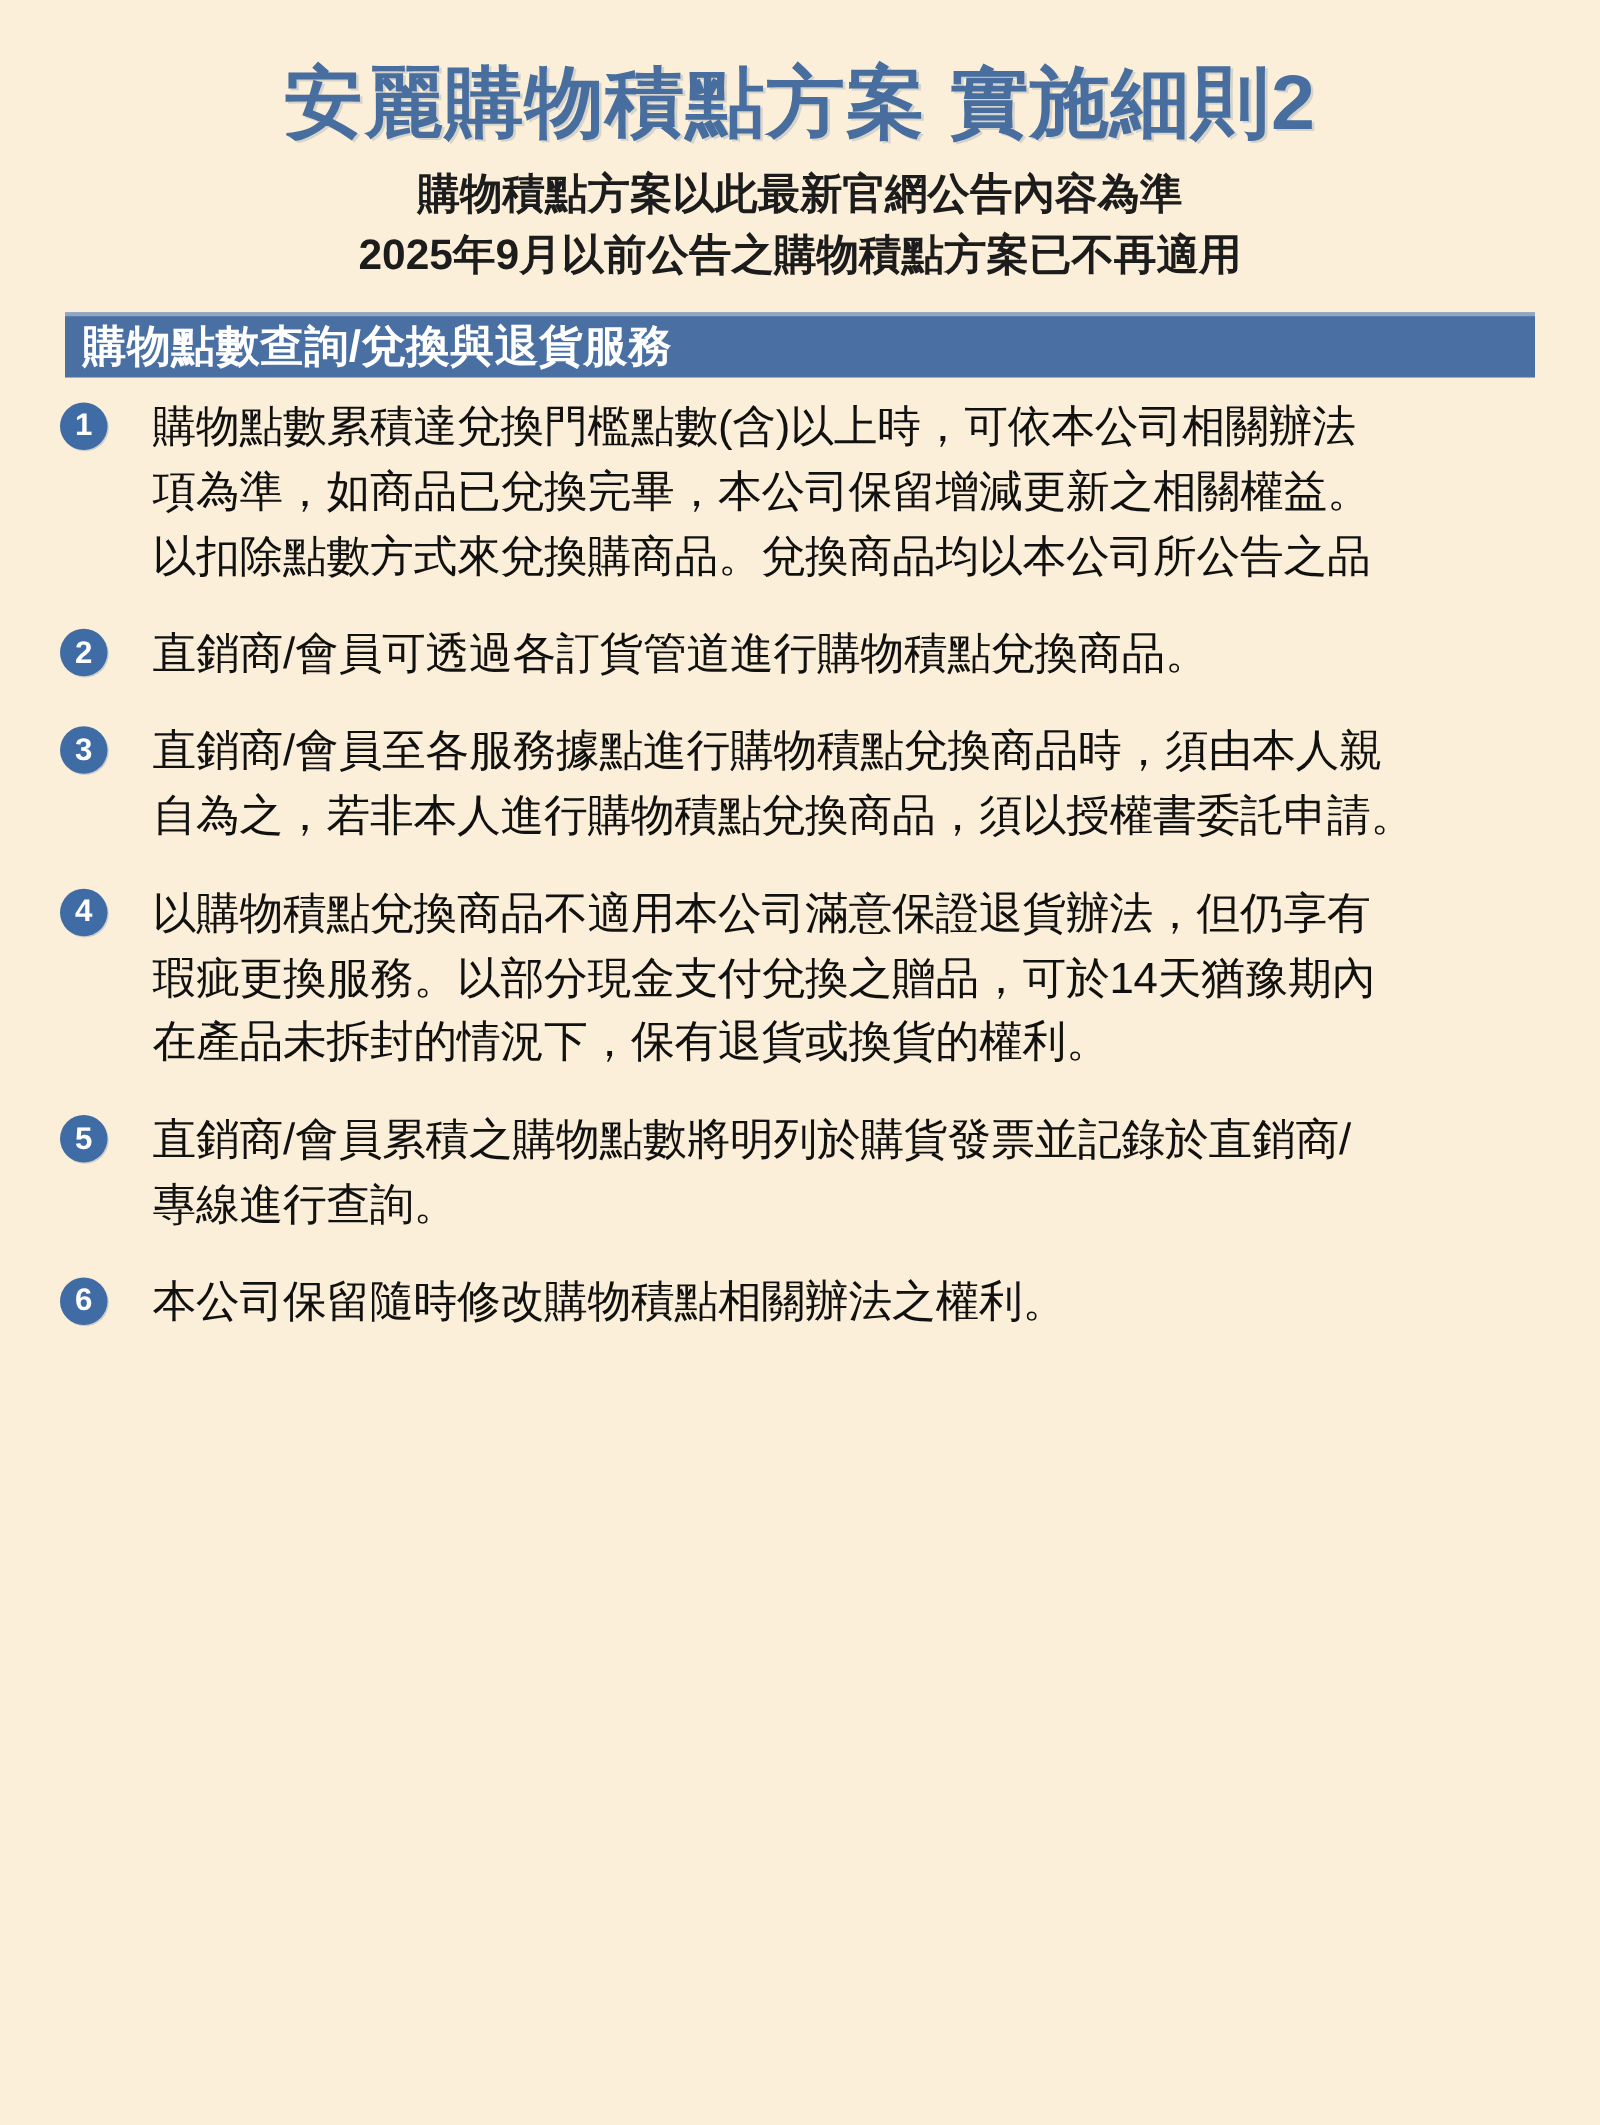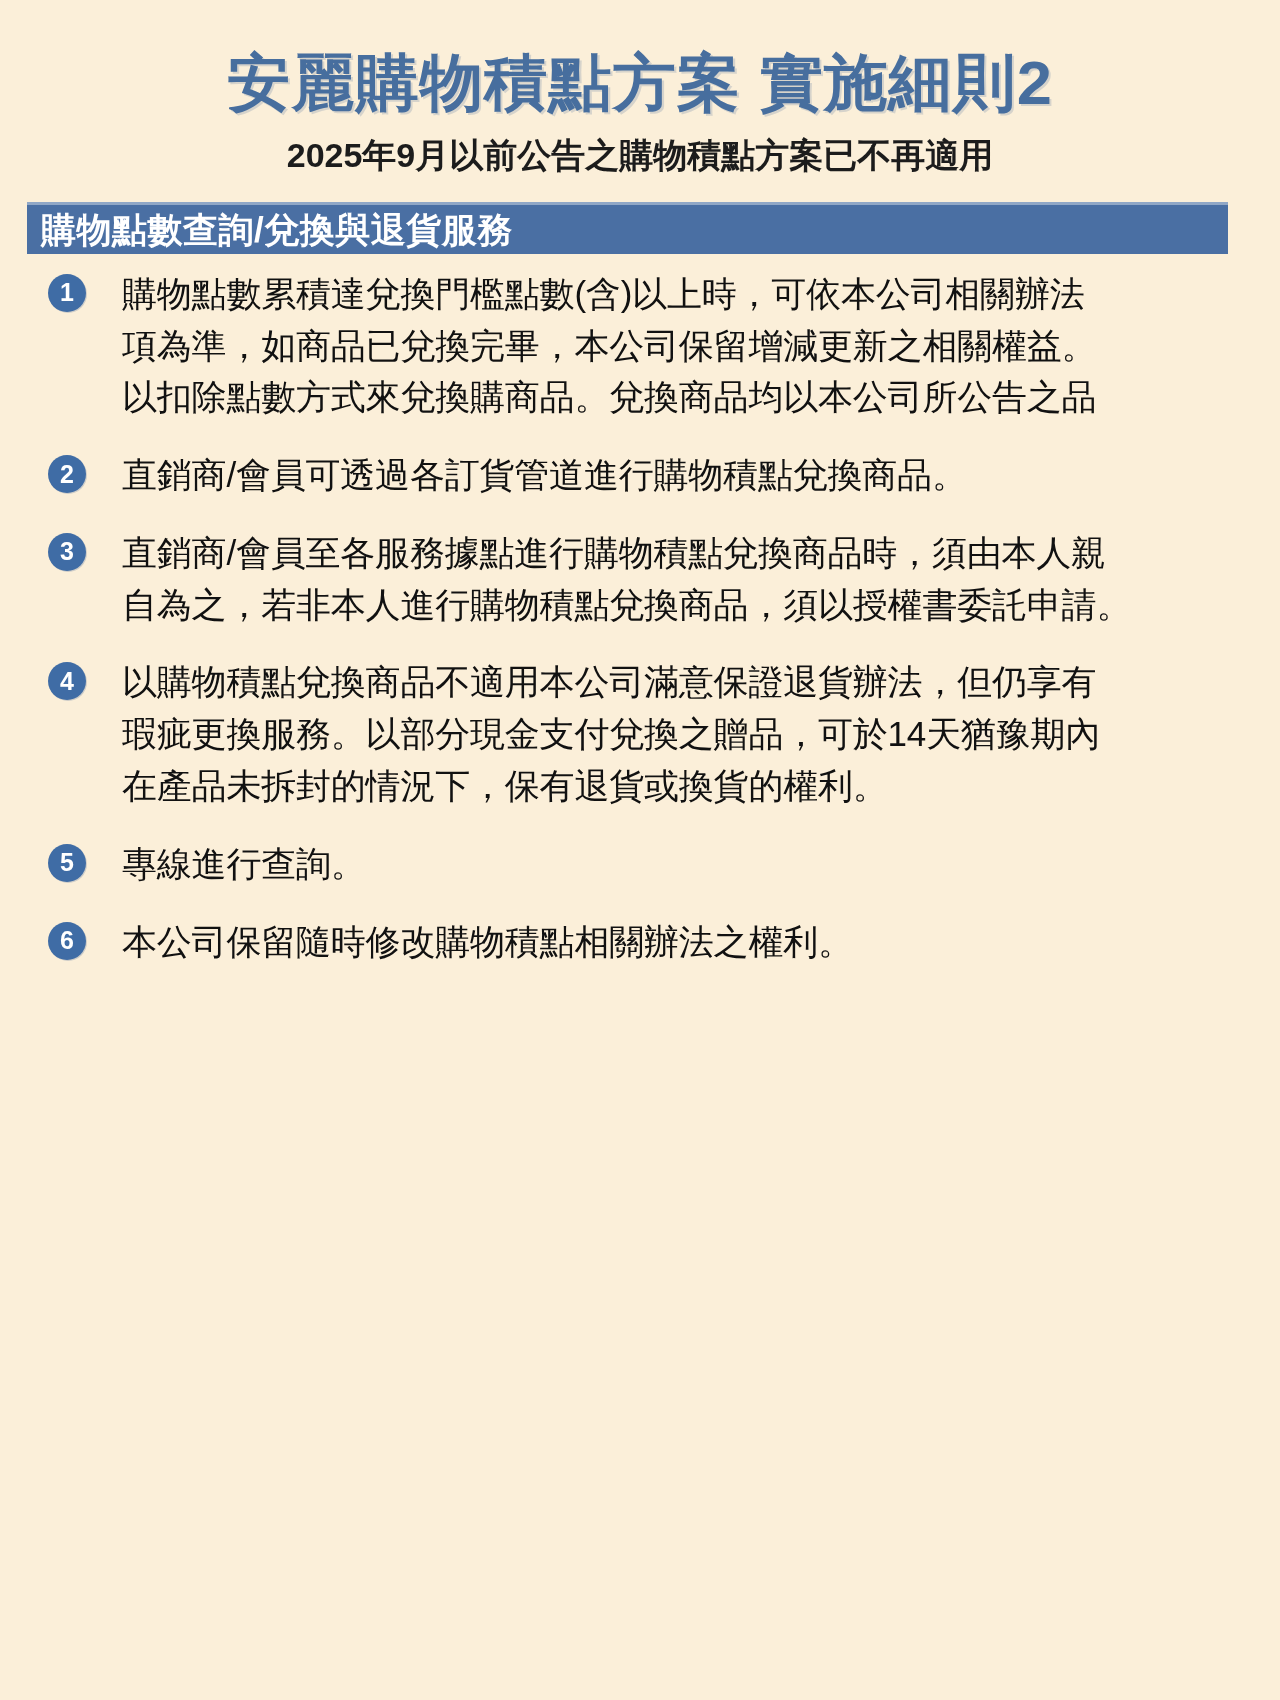--- a/index.html
+++ b/index.html
@@ -45,21 +45,21 @@
     font-size: 34px;
     font-weight: 700;
     color: #1c1c1c;
     line-height: 1.42;
     margin: 0;
     letter-spacing: 0px;
   }
 
   
   .section-bar {
-    margin: 22px 52px 0 27px;
+    margin: 22px 52px 0 52px;
     background: #4a6fa3;
     border-top: 3px solid #90a7c6;
     height: 52px;
     display: flex;
     align-items: center;
     padding-left: 14px;
     box-sizing: border-box;
   }
   .section-bar-label {
     color: #ffffff;
@@ -113,20 +113,21 @@
   }
 </style>
 </head>
 <body>
 
 <div class="page">
 
   <div class="header">
     <h1 class="main-title">安麗購物積點方案 實施細則2</h1>
     <div class="subtitle-block">
+      <p class="subtitle">購物積點方案以此最新官網公告內容為準</p>
       <p class="subtitle">2025年9月以前公告之購物積點方案已不再適用</p>
     </div>
   </div>
 
   <div class="section-bar">
     <span class="section-bar-label">購物點數查詢/兌換與退貨服務</span>
   </div>
 
   <ul class="items" id="items-list">
       <li class="item">
@@ -154,20 +155,21 @@
         <span class="item-marker">4</span>
         <div class="item-text">
           <span class="ln">以購物積點兌換商品不適用本公司滿意保證退貨辦法，但仍享有</span>
           <span class="ln">瑕疵更換服務。以部分現金支付兌換之贈品，可於14天猶豫期內</span>
           <span class="ln">在產品未拆封的情況下，保有退貨或換貨的權利。</span>
         </div>
       </li>
       <li class="item">
         <span class="item-marker">5</span>
         <div class="item-text">
+          <span class="ln">直銷商/會員累積之購物點數將明列於購貨發票並記錄於直銷商/</span>
           <span class="ln">專線進行查詢。</span>
         </div>
       </li>
       <li class="item">
         <span class="item-marker">6</span>
         <div class="item-text">
           <span class="ln">本公司保留隨時修改購物積點相關辦法之權利。</span>
         </div>
       </li>
     </ul>

